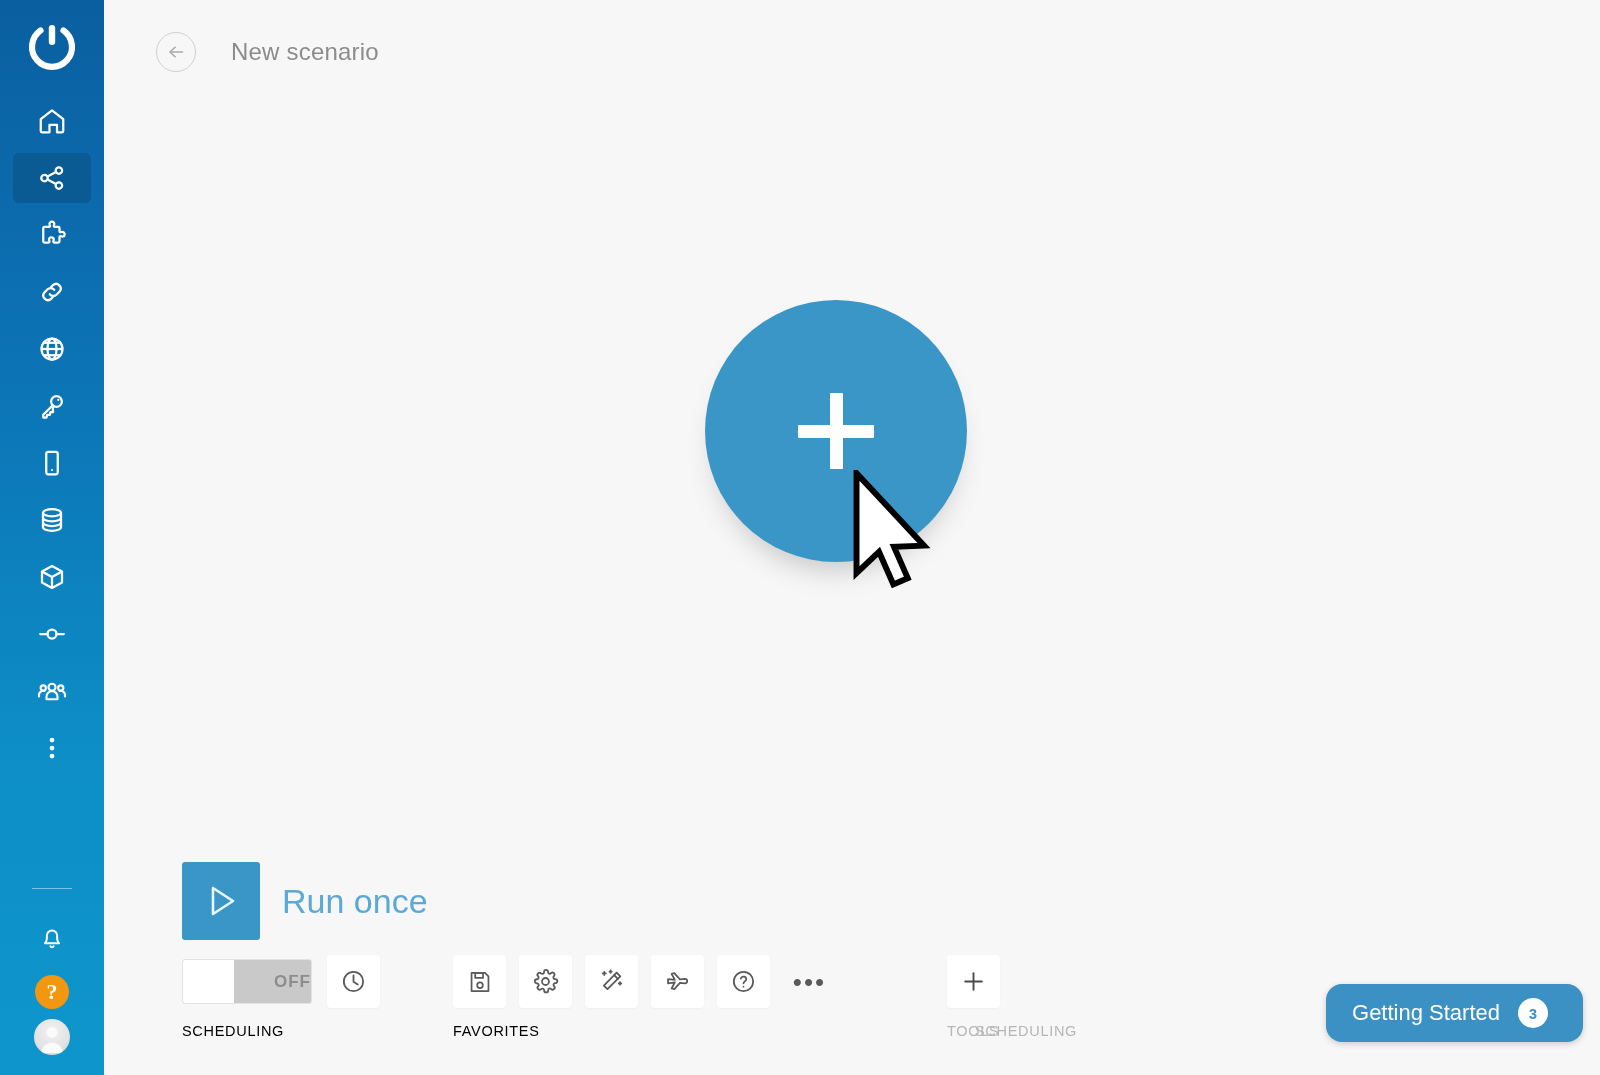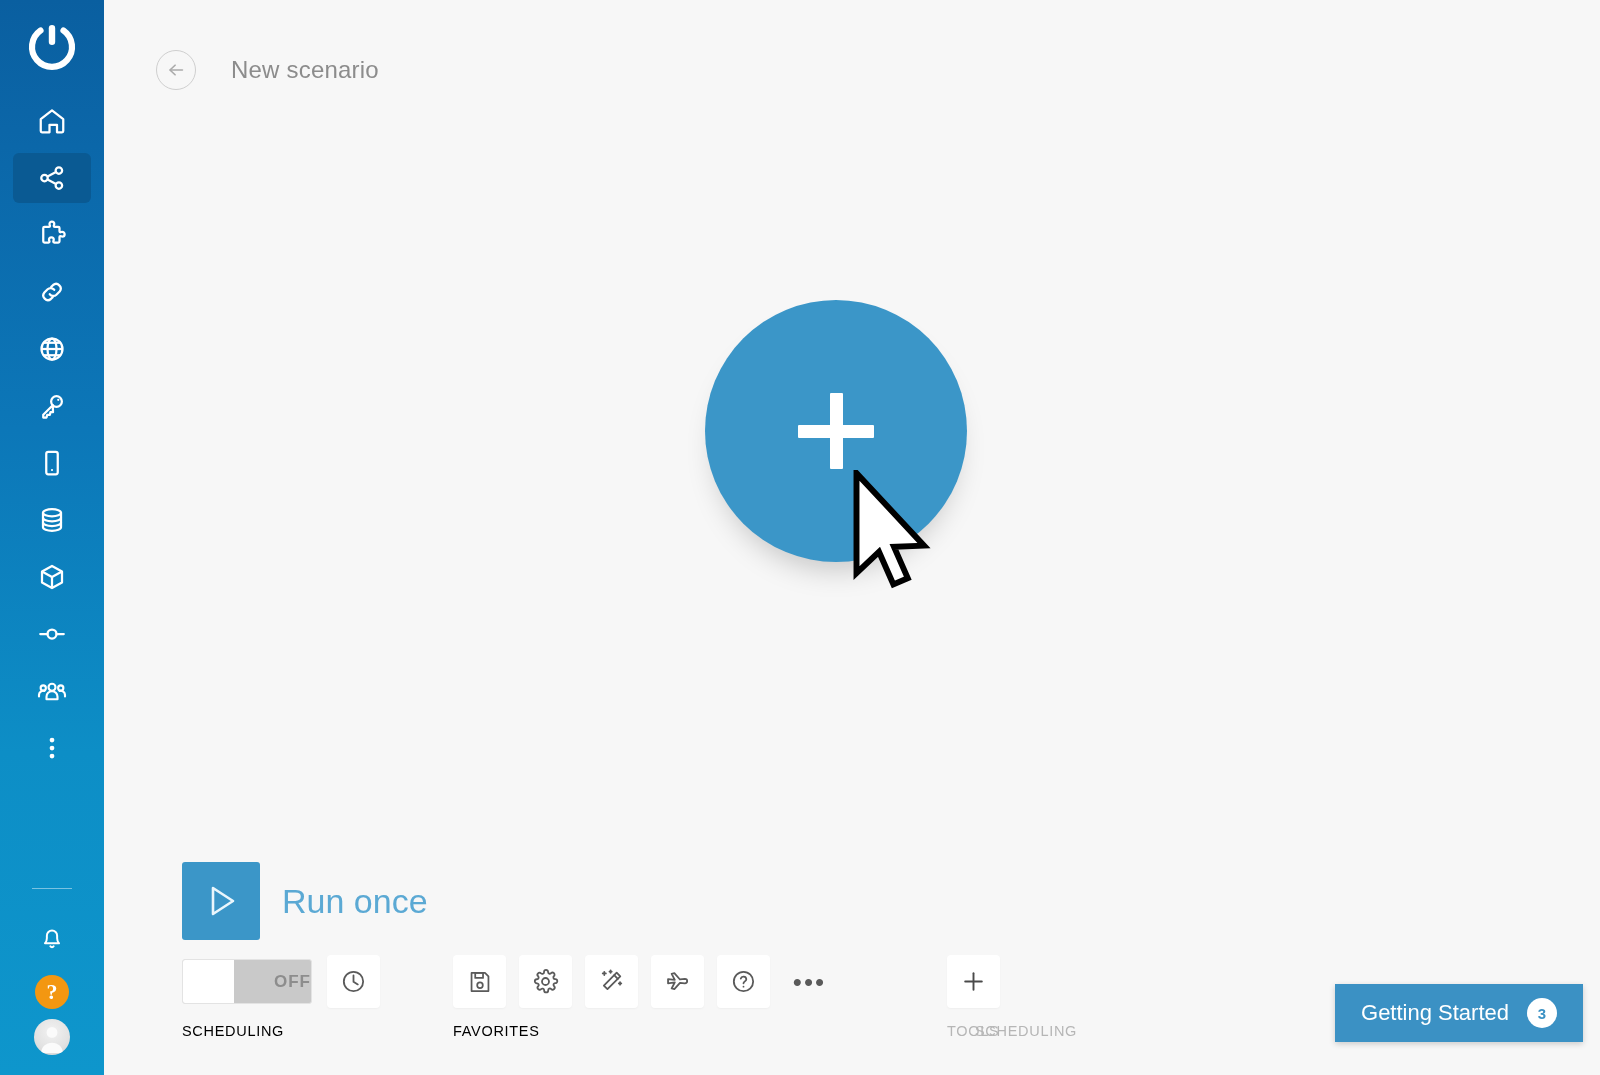--- a/index.html
+++ b/index.html
@@ -74,21 +74,21 @@
     overflow: hidden;
     margin-bottom: 20px;
   }
 
   
   #header {
     position: absolute;
     left: 104px; top: 0;
     width: 1496px; height: 140px;
     display: flex; align-items: flex-start;
-    padding-left: 52px; padding-top: 50px;
+    padding-left: 52px; padding-top: 32px;
   }
   .back-btn {
     width: 40px; height: 40px; border-radius: 50%;
     border: 1.5px solid #cfcfcf;
     display: flex; align-items: center; justify-content: center;
     cursor: pointer; background: transparent;
     flex: none;
   }
   .scenario-title {
     margin-left: 35px;
@@ -204,22 +204,22 @@
   }
   .lbl-tools { left: 0; }
   .lbl-fav { left: 28px; }
 
   
   #getting-started {
     position: absolute;
     right: 17px; bottom: 33px;
     background: #3b91c4;
     color: #fff;
-    border-radius: 0;
-    padding: 14px 26px 14px 26px;
+    border-radius: 16px;
+    padding: 14px 35px 14px 26px;
     display: flex; align-items: center;
     font-size: 22px;
     box-shadow: 0 2px 6px rgba(0,0,0,0.18);
     cursor: pointer;
     z-index: 50;
   }
   .gs-badge {
     margin-left: 18px;
     width: 30px; height: 30px; border-radius: 50%;
     background: #fff; color: #3b91c4;

